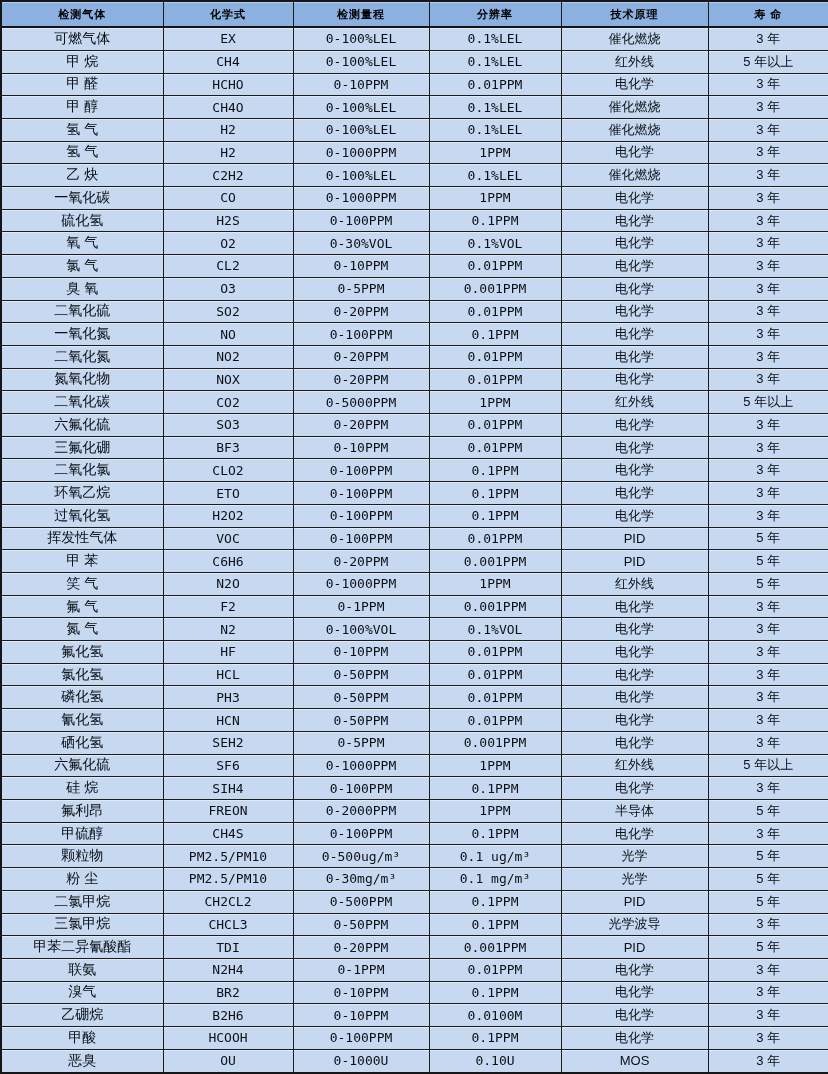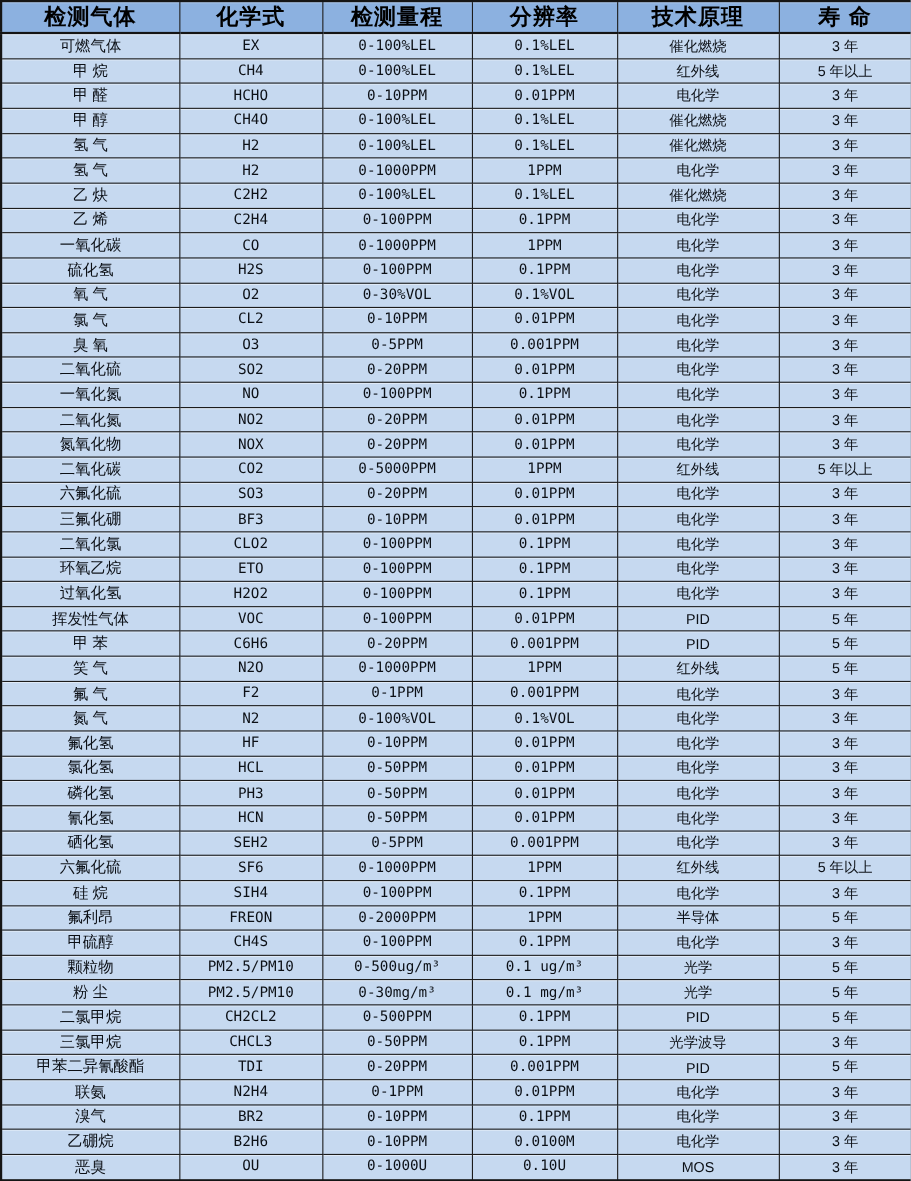--- a/index.html
+++ b/index.html
@@ -25,21 +25,21 @@
   col.c1 { width: 130px; }
   col.c2 { width: 136px; }
   col.c3 { width: 132px; }
   col.c4 { width: 147px; }
   col.c5 { width: 121px; }
 
   th {
     background: #8cb1e0;
     color: #000000;
     font-weight: bold;
-    font-size: 20px;
+    font-size: 11px;
     height: 24px;
     text-align: center;
     vertical-align: middle;
     border: 1px solid #1c1c1c;
     border-bottom: 2px solid #151515;
     box-shadow: inset 0 1px 0 rgba(255,255,255,0.35);
     font-family: "Liberation Sans", sans-serif;
     letter-spacing: 1px;
     padding: 0;
   }
@@ -140,28 +140,20 @@
         </tr>
         <tr>
           <td class="gas">乙 炔</td>
           <td class="formula">C2H2</td>
           <td class="range">0-100%LEL</td>
           <td class="resolution">0.1%LEL</td>
           <td class="principle">催化燃烧</td>
           <td class="life">3 年</td>
         </tr>
         <tr>
-          <td class="gas">乙 烯</td>
-          <td class="formula">C2H4</td>
-          <td class="range">0-100PPM</td>
-          <td class="resolution">0.1PPM</td>
-          <td class="principle">电化学</td>
-          <td class="life">3 年</td>
-        </tr>
-        <tr>
           <td class="gas">一氧化碳</td>
           <td class="formula">CO</td>
           <td class="range">0-1000PPM</td>
           <td class="resolution">1PPM</td>
           <td class="principle">电化学</td>
           <td class="life">3 年</td>
         </tr>
         <tr>
           <td class="gas">硫化氢</td>
           <td class="formula">H2S</td>
@@ -444,20 +436,28 @@
         </tr>
         <tr>
           <td class="gas">乙硼烷</td>
           <td class="formula">B2H6</td>
           <td class="range">0-10PPM</td>
           <td class="resolution">0.0100M</td>
           <td class="principle">电化学</td>
           <td class="life">3 年</td>
         </tr>
         <tr>
+          <td class="gas">甲酸</td>
+          <td class="formula">HCOOH</td>
+          <td class="range">0-100PPM</td>
+          <td class="resolution">0.1PPM</td>
+          <td class="principle">电化学</td>
+          <td class="life">3 年</td>
+        </tr>
+        <tr>
           <td class="gas">恶臭</td>
           <td class="formula">OU</td>
           <td class="range">0-1000U</td>
           <td class="resolution">0.10U</td>
           <td class="principle">MOS</td>
           <td class="life">3 年</td>
         </tr>
       </tbody>
   </table>
 </div>

